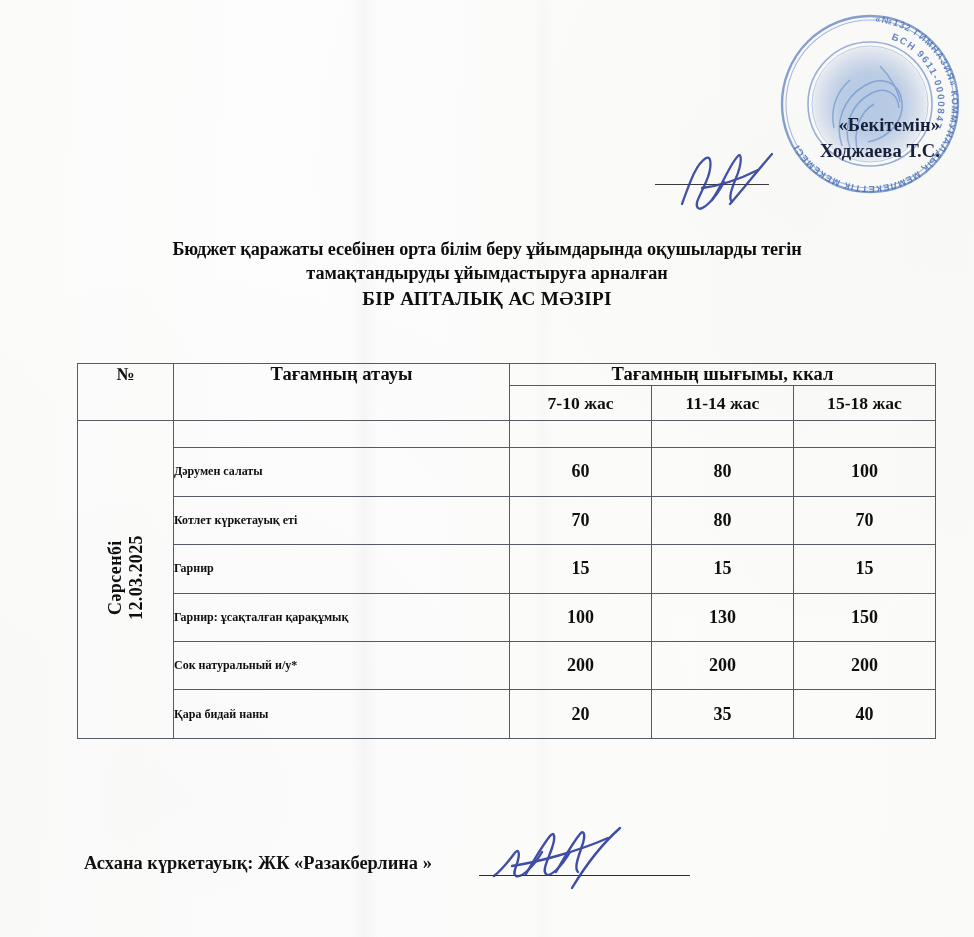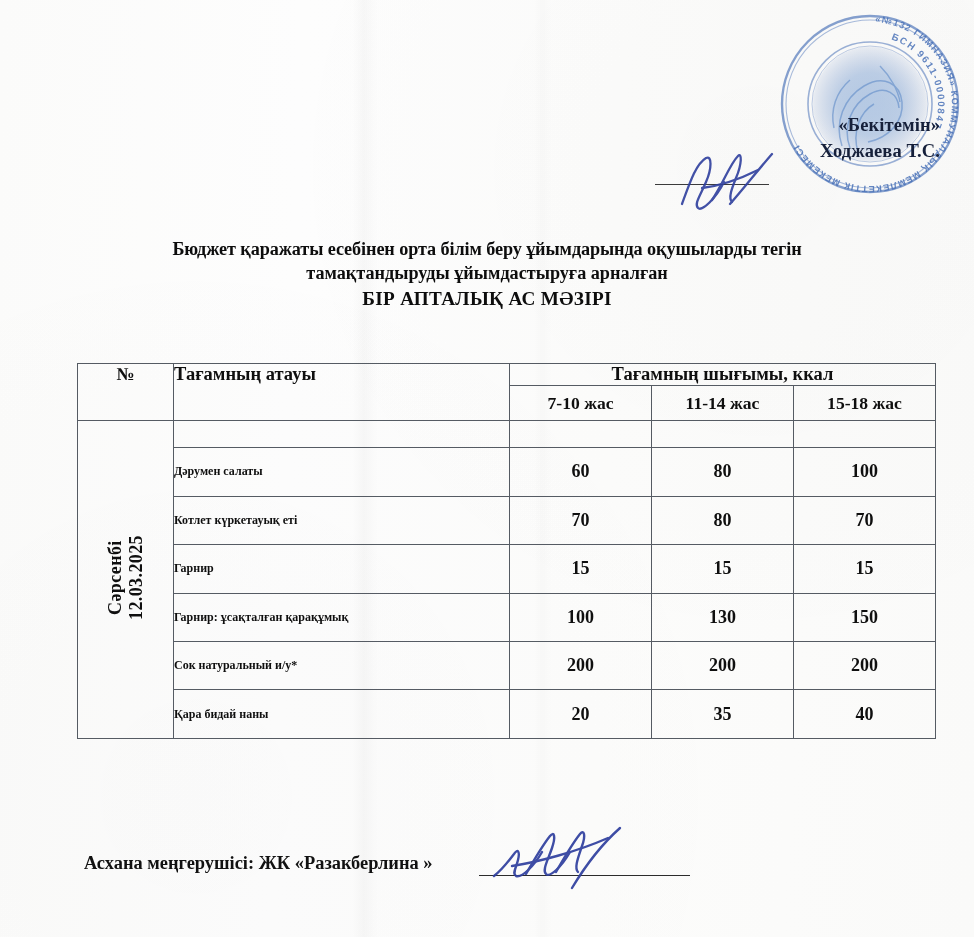--- a/index.html
+++ b/index.html
@@ -96,21 +96,21 @@
     table-layout: fixed;
   }
   table.menu td, table.menu th {
     border: 1.3px solid #555b63;
     padding: 0;
     font-weight: bold;
     color: #0f0f0f;
     background: transparent;
   }
   th.h-num    { width: 96px;  font-size: 18px; vertical-align: top; padding-top: 7px; text-align: center; }
-  th.h-name   { width: 336px; font-size: 18.5px; vertical-align: top; padding-top: 8px; text-align: left; }
+  th.h-name   { width: 336px; font-size: 18.5px; vertical-align: top; padding-top: 8px; text-align: center; }
   th.h-out    { font-size: 18.5px; vertical-align: top; padding-top: 8px; text-align: center; }
   th.h-age    { font-size: 17.6px; text-align: center; height: 34px; }
   td.c-date   { text-align: center; vertical-align: middle; }
   td.c-name   { font-size: 12px; text-align: left; padding-left: 9px; height: 40px; font-weight: normal; }
   td.c-val    { font-size: 18px; text-align: center; font-weight: normal; }
 
   .date-rot {
     writing-mode: vertical-rl;
     transform: rotate(180deg);
     font-weight: bold;
@@ -290,21 +290,21 @@
         <tr>
           <td class="c-name">Қара бидай наны</td>
           <td class="c-val">20</td>
           <td class="c-val">35</td>
           <td class="c-val">40</td>
         </tr>
       </tbody>
     </table>
   </div>
 
-  <div class="footer">Асхана меңгерушісі: ЖК «Разакберлина »</div>
+  <div class="footer">Асхана күркетауық: ЖК «Разакберлина »</div>
   <div class="sig-line-bottom"></div>
   <div class="sig-mark">
     <svg viewBox="0 0 210 66" xmlns="http://www.w3.org/2000/svg">
       <g fill="none" stroke="#2f3f9e" stroke-width="2.4" stroke-linecap="round" opacity="0.92">
         <path d="M26 50 C 34 44, 40 36, 46 28 C 50 22, 52 26, 50 34 C 48 42, 44 48, 48 50 C 54 52, 66 40, 74 26"></path>
         <path d="M58 48 C 66 34, 74 20, 82 10 C 86 5, 88 10, 84 22 C 80 34, 74 44, 78 48 C 82 52, 94 40, 102 26"></path>
         <path d="M88 46 C 96 32, 104 18, 112 8 C 116 3, 118 9, 114 20 C 110 32, 106 42, 110 46"></path>
         <path d="M104 62 C 116 42, 134 18, 152 2"></path>
         <path d="M44 40 C 70 36, 108 26, 140 12"></path>
       </g>

